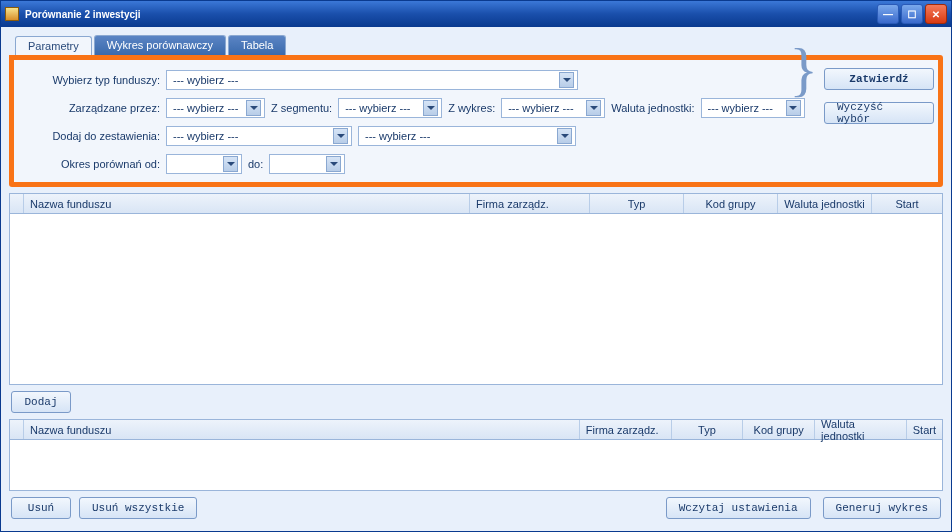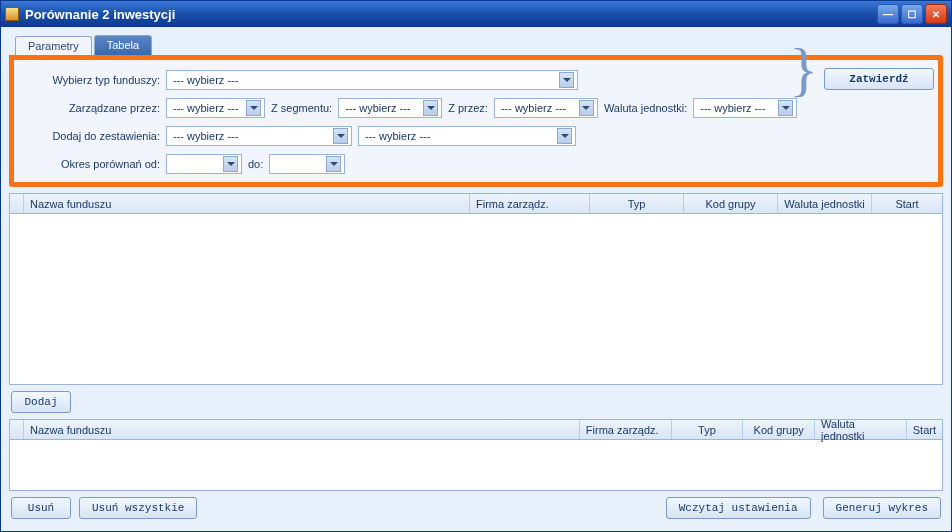--- a/index.html
+++ b/index.html
@@ -13,21 +13,21 @@
 }
 .window { width: 952px; height: 532px; border: 1px solid #0a3a8f; background: #e8f0fb; }
 .titlebar {
   height: 26px;
   background: linear-gradient(to bottom, #3b78d8 0%, #1a4fab 50%, #0a3a8f 100%);
   display: flex; align-items: center; justify-content: space-between;
   padding: 0 4px;
 }
 .titlebar-left { display: flex; align-items: center; gap: 6px; }
 .app-icon { width: 14px; height: 14px; background: linear-gradient(#f7e28c,#d88f2a); border: 1px solid #8a5a0a; }
-.title-text { color: #fff; font-weight: bold; font-size: 13px; }
+.title-text { color: #fff; font-weight: bold; font-size: 10px; }
 .title-controls { display: flex; gap: 2px; }
 .tc-btn { width: 22px; height: 20px; border: 1px solid #2a5bb8; border-radius: 3px; display:flex; align-items:center; justify-content:center; color:#fff; font-weight:bold; font-size:10px; }
 .tc-min { background: linear-gradient(#7aa9ec,#3a6acc); }
 .tc-max { background: linear-gradient(#7aa9ec,#3a6acc); }
 .tc-close { background: linear-gradient(#f47a5a,#d83a12); border-color:#a02a0a; }
 .client { padding: 8px; height: calc(100% - 26px); display:flex; flex-direction:column; }
 
 .tabs { display:flex; height: 20px; margin-left: 6px; }
 .tab {
   padding: 3px 12px 0 12px;
@@ -100,20 +100,21 @@
     <div class="title-controls">
       <div class="tc-btn tc-min">—</div>
       <div class="tc-btn tc-max">☐</div>
       <div class="tc-btn tc-close">✕</div>
     </div>
   </div>
 
   <div class="client">
     <div class="tabs">
       <div class="tab active">Parametry</div>
+      <div class="tab">Wykres porównawczy</div>
       <div class="tab">Tabela</div>
     </div>
 
     <div class="tab-body form-area">
       <div class="form-row">
         <div class="lbl w1">Wybierz typ funduszy:</div>
         <div class="combo" style="width:412px">
           <span>--- wybierz ---</span>
           <div class="arrow"></div>
         </div>
@@ -123,21 +124,21 @@
         <div class="lbl w1">Zarządzane przez:</div>
         <div class="combo" style="width:99px">
           <span>--- wybierz ---</span>
           <div class="arrow"></div>
         </div>
         <div class="lbl" style="margin-left:6px">Z segmentu:</div>
         <div class="combo" style="width:104px">
           <span>--- wybierz ---</span>
           <div class="arrow"></div>
         </div>
-        <div class="lbl" style="margin-left:6px">Z przez:</div>
+        <div class="lbl" style="margin-left:6px">Z wykres:</div>
         <div class="combo" style="width:104px">
           <span>--- wybierz ---</span>
           <div class="arrow"></div>
         </div>
         <div class="lbl" style="margin-left:6px">Waluta jednostki:</div>
         <div class="combo" style="width:104px">
           <span>--- wybierz ---</span>
           <div class="arrow"></div>
         </div>
       </div>
@@ -165,20 +166,21 @@
         <div class="combo" style="width:76px">
           <span></span>
           <div class="arrow"></div>
         </div>
       </div>
 
       <div class="form-right-group">
         <div class="brace">}</div>
         <div class="form-right-btns">
           <div class="btn bold fixed">Zatwierdź</div>
+          <div class="btn fixed">Wyczyść wybór</div>
         </div>
       </div>
     </div>
 
     <div class="grid">
       <div class="grid-header">
         <div class="gh" style="width:14px"></div>
         <div class="gh" style="width:446px">Nazwa funduszu</div>
         <div class="gh" style="width:120px">Firma zarządz.</div>
         <div class="gh" style="width:94px;justify-content:center">Typ</div>

